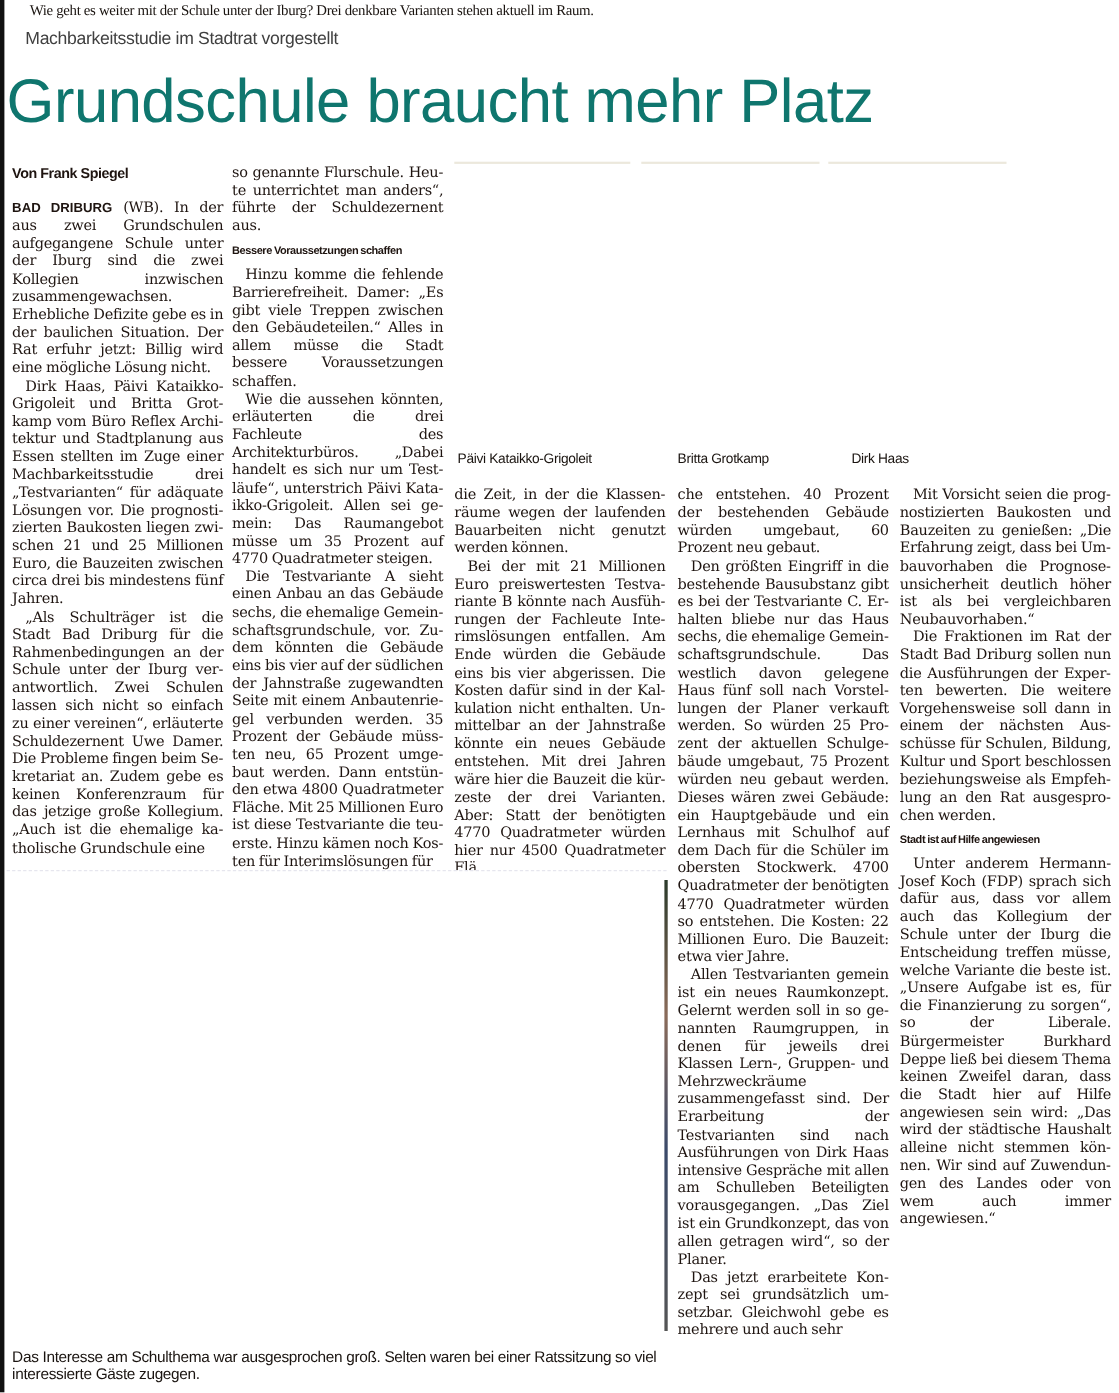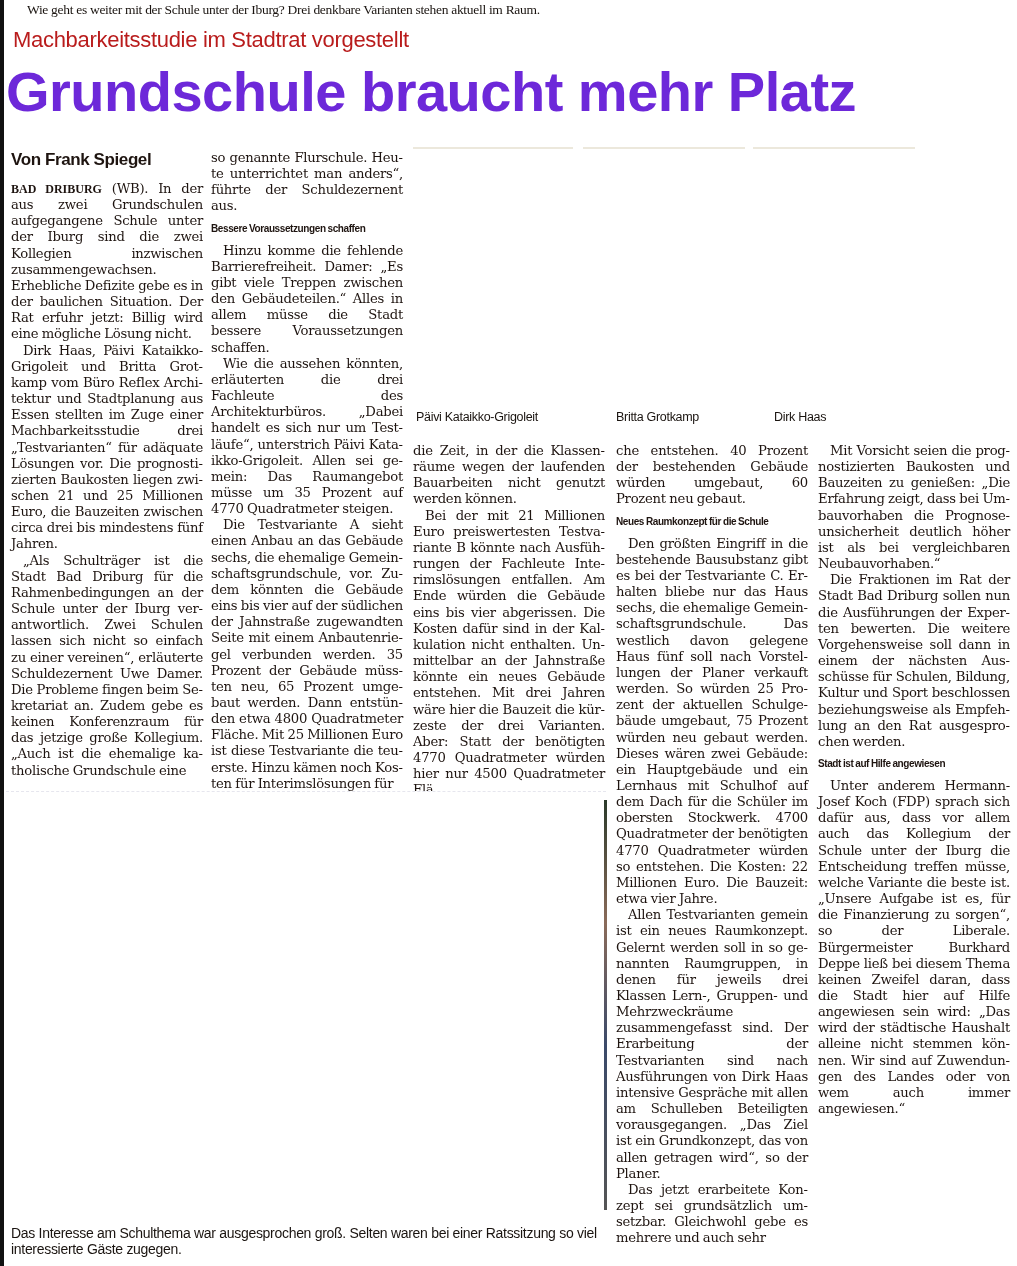--- a/index.html
+++ b/index.html
@@ -8,44 +8,44 @@
     background: #ffffff; color: #1e1410;
     font-family: "DejaVu Serif", "Liberation Serif", serif;
   }
   .left-border { position: absolute; left: 0; top: 0; width: 4px; height: 1266px; background: #111; }
   .kicker {
     position: absolute; left: 11px; top: 2px; width: 1000px;
     font-family: Liberation Serif, serif; font-size: 13.5px; letter-spacing: -0.3px;
     color: #1a1410; white-space: nowrap; margin-left: 16px;
   }
   .subhead {
-    position: absolute; left: 13px; top: 27px;
-    font-family: "Liberation Sans", sans-serif; font-size: 22px; letter-spacing: -0.3px;
-    color: #b91c1c; white-space: nowrap;
+    position: absolute; left: 23px; top: 27px;
+    font-family: "Liberation Sans", sans-serif; font-size: 16px; letter-spacing: -0.3px;
+    color: #404040; white-space: nowrap;
   }
   .headline {
     position: absolute; left: 6px; top: 56px;
-    font-family: "Liberation Sans", sans-serif; font-weight: bold; font-size: 56px;
-    letter-spacing: -0.5px; color: #6d28d9; white-space: nowrap; line-height: 72px;
+    font-family: "Liberation Sans", sans-serif; font-weight: normal; font-size: 56px;
+    letter-spacing: -0.5px; color: #0f766e; white-space: nowrap; line-height: 72px;
   }
   .byline {
     position: absolute; left: 11px; top: 150px;
-    font-family: "Liberation Sans", sans-serif; font-weight: bold; font-size: 17px;
+    font-family: "Liberation Sans", sans-serif; font-weight: bold; font-size: 13px;
     letter-spacing: -0.4px;
   }
   .col {
     position: absolute; width: 192px;
     font-size: 13.2px; line-height: 16.15px; text-align: justify;
     letter-spacing: -0.25px; word-spacing: -0.5px;
     hyphens: manual;
   }
   .col p { margin: 0; text-indent: 0; }
   .col p.indent { text-indent: 12px; }
   .col .loc {
-    font-family: Liberation Serif, serif; font-weight: bold; font-size: 12px;
+    font-family: Liberation Sans, sans-serif; font-weight: bold; font-size: 12px;
     letter-spacing: 0;
   }
   .col h3 {
     margin: 4px 0 4px 0;
     font-family: "Liberation Sans", sans-serif; font-weight: bold; font-size: 10px;
     line-height: 20px; letter-spacing: -0.4px; text-align: left;
   }
   .col1 { left: 11px; top: 181px; }
   .col2 { left: 211px; top: 150px; }
   .col3 { left: 413px; top: 443px; }
@@ -104,21 +104,20 @@
 <div class="photo-caption cap2">Britta Grotkamp</div>
 <div class="photo-caption cap3">Dirk Haas</div>
 
 <div class="col col3">
   <p>die Zeit, in der die Klassen­räume wegen der laufenden Bauarbeiten nicht genutzt werden können.</p>
   <p class="indent">Bei der mit 21 Millionen Euro preiswertesten Testva­riante B könnte nach Ausfüh­rungen der Fachleute Inte­rimslösungen entfallen. Am Ende würden die Gebäude eins bis vier abgerissen. Die Kosten dafür sind in der Kal­kulation nicht enthalten. Un­mittelbar an der Jahnstraße könnte ein neues Gebäude entstehen. Mit drei Jahren wäre hier die Bauzeit die kür­zeste der drei Varianten. Aber: Statt der benötigten 4770 Quadratmeter würden hier nur 4500 Quadratmeter Flä­</p>
 </div>
 
 <div class="col col4">
   <p>che entstehen. 40 Prozent der bestehenden Gebäude wür­den umgebaut, 60 Prozent neu gebaut.</p>
-  <h3>Neues Raumkonzept für die Schule</h3>
   <p class="indent">Den größten Eingriff in die bestehende Bausubstanz gibt es bei der Testvariante C. Er­halten bliebe nur das Haus sechs, die ehemalige Gemein­schaftsgrundschule. Das westlich davon gelegene Haus fünf soll nach Vorstel­lungen der Planer verkauft werden. So würden 25 Pro­zent der aktuellen Schulge­bäude umgebaut, 75 Prozent würden neu gebaut werden. Dieses wären zwei Gebäude: ein Hauptgebäude und ein Lernhaus mit Schulhof auf dem Dach für die Schüler im obersten Stockwerk. 4700 Quadratmeter der benötigten 4770 Quadratmeter würden so entstehen. Die Kosten: 22 Millionen Euro. Die Bauzeit: etwa vier Jahre.</p>
   <p class="indent">Allen Testvarianten gemein ist ein neues Raumkonzept. Gelernt werden soll in so ge­nannten Raumgruppen, in denen für jeweils drei Klassen Lern-, Gruppen- und Mehr­zweckräume zusammenge­fasst sind. Der Erarbeitung der Testvarianten sind nach Ausführungen von Dirk Haas intensive Gespräche mit allen am Schulleben Beteiligten vorausgegangen. „Das Ziel ist ein Grundkonzept, das von allen getragen wird“, so der Planer.</p>
   <p class="indent">Das jetzt erarbeitete Kon­zept sei grundsätzlich um­setzbar. Gleichwohl gebe es mehrere und auch sehr</p>
 </div>
 
 <div class="col col5">
   <p class="indent">Mit Vorsicht seien die prog­nostizierten Baukosten und Bauzeiten zu genießen: „Die Erfahrung zeigt, dass bei Um­bauvorhaben die Prognose­unsicherheit deutlich höher ist als bei vergleichbaren Neubauvorhaben.“</p>
   <p class="indent">Die Fraktionen im Rat der Stadt Bad Driburg sollen nun die Ausführungen der Exper­ten bewerten. Die weitere Vorgehensweise soll dann in einem der nächsten Aus­schüsse für Schulen, Bildung, Kultur und Sport beschlossen beziehungsweise als Empfeh­lung an den Rat ausgespro­chen werden.</p>
   <h3>Stadt ist auf Hilfe angewiesen</h3>
   <p class="indent">Unter anderem Hermann-Josef Koch (FDP) sprach sich dafür aus, dass vor allem auch das Kollegium der Schule unter der Iburg die Entschei­dung treffen müsse, welche Variante die beste ist. „Unsere Aufgabe ist es, für die Finan­zierung zu sorgen“, so der Li­berale. Bürgermeister Burk­hard Deppe ließ bei diesem Thema keinen Zweifel daran, dass die Stadt hier auf Hilfe angewiesen sein wird: „Das wird der städtische Haushalt alleine nicht stemmen kön­nen. Wir sind auf Zuwendun­gen des Landes oder von wem auch immer angewiesen.“</p>

